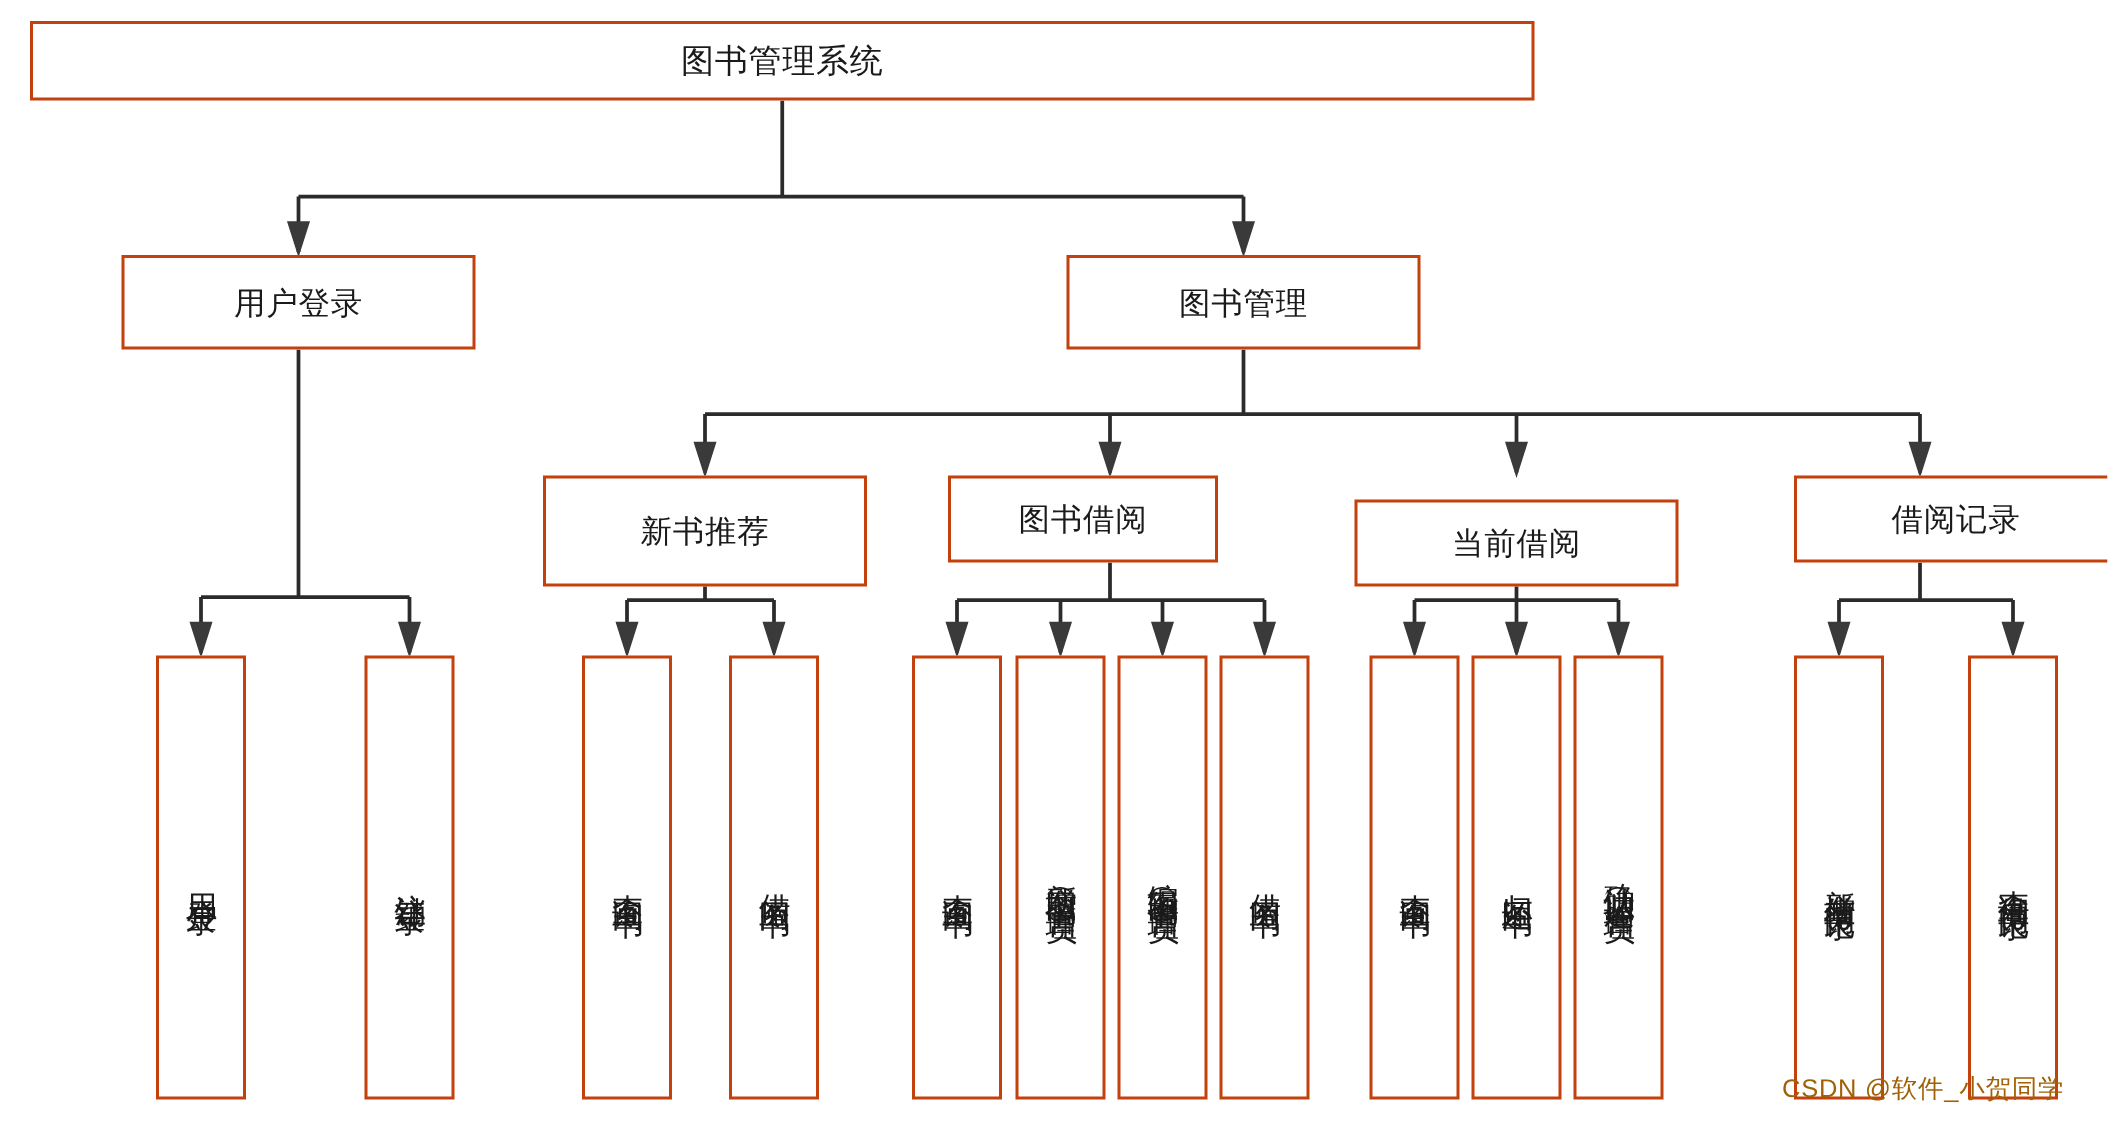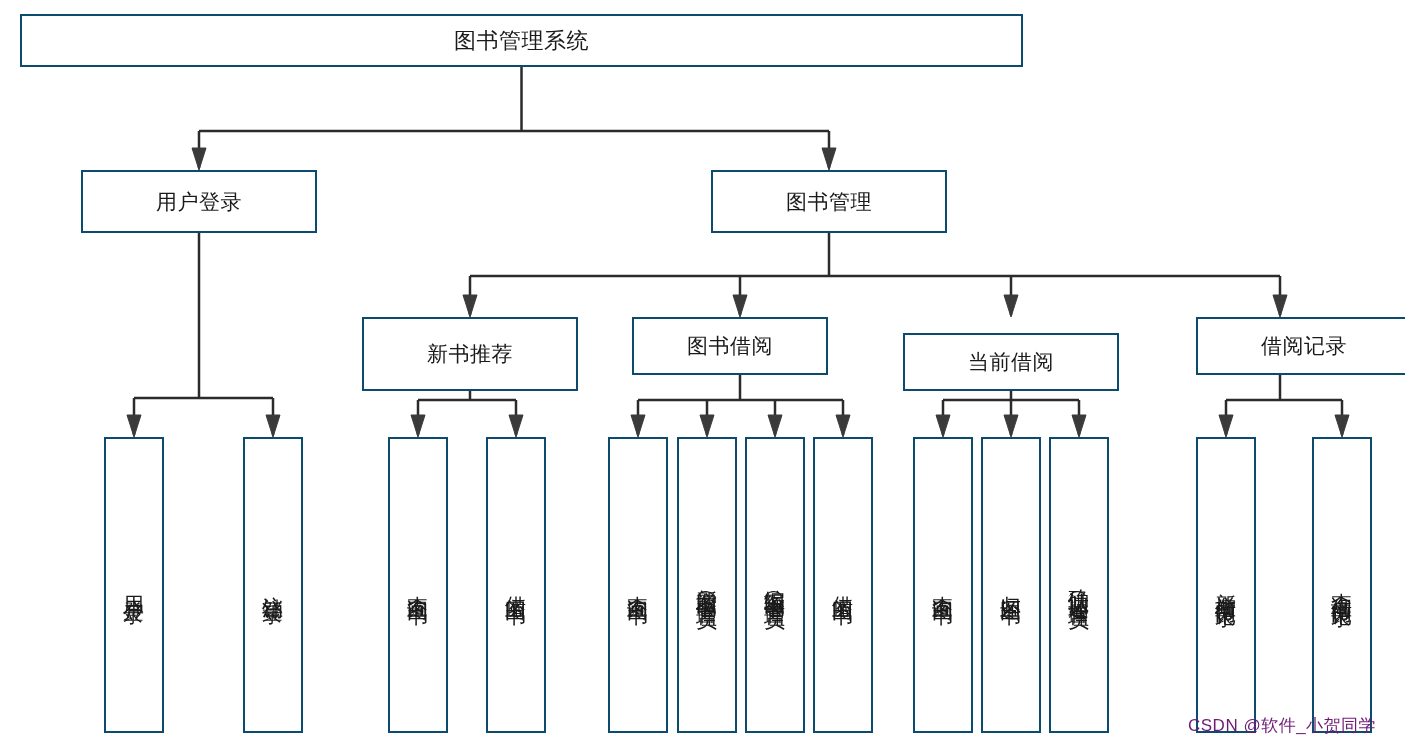--- a/index.html
+++ b/index.html
@@ -20,21 +20,21 @@
   #edges {
     position: absolute;
     left: 0;
     top: 0;
     width: 1405px;
     height: 747px;
   }
   .node {
     position: absolute;
     box-sizing: border-box;
-    border: 2px solid #0c4a6e;
+    border: 2px solid #c2410c;
     background: #ffffff;
     color: #1a1a1a;
     display: flex;
     align-items: center;
     justify-content: center;
     overflow: hidden;
   }
   .node-h {
     font-size: 21px;
     letter-spacing: 0.5px;
@@ -47,21 +47,21 @@
     writing-mode: vertical-rl;
     text-orientation: upright;
     font-size: 21px;
     line-height: 1;
     letter-spacing: 3px;
     white-space: nowrap;
   }
   .watermark {
     position: absolute;
     font-size: 17px;
-    color: #701a75;
+    color: #a16207;
     white-space: nowrap;
     letter-spacing: 0.5px;
     pointer-events: none;
   }
 </style>
 </head>
 <body>
 
 <div id="canvas">
   <svg id="edges" viewBox="0 0 1405 747">
@@ -116,21 +116,21 @@
       <line x1="1226" y1="400" x2="1226" y2="435" stroke="#2b2b2b" stroke-width="2.5"></line>
       <path d="M1219,415 L1233,415 L1226,437 Z" fill="#3a3a3a" stroke="#3a3a3a" stroke-width="1"></path>
       <line x1="1342" y1="400" x2="1342" y2="435" stroke="#2b2b2b" stroke-width="2.5"></line>
       <path d="M1335,415 L1349,415 L1342,437 Z" fill="#3a3a3a" stroke="#3a3a3a" stroke-width="1"></path>
     </svg>
   <div id="node-layer">
       <div class="node node-h node-root" style="left: 20px; top: 14px; width: 1003px; height: 53px;">图书管理系统</div>
       <div class="node node-h" style="left: 81px; top: 170px; width: 236px; height: 63px;">用户登录</div>
       <div class="node node-h" style="left: 711px; top: 170px; width: 236px; height: 63px; font-family: Liberation Serif, serif;">图书管理</div>
       <div class="node node-h" style="left: 362px; top: 317px; width: 216px; height: 74px;">新书推荐</div>
-      <div class="node node-h" style="left: 632px; top: 317px; width: 196px; height: 58px;">图书借阅</div>
+      <div class="node node-h" style="left: 632px; top: 317px; width: 180px; height: 58px;">图书借阅</div>
       <div class="node node-h" style="left: 903px; top: 333px; width: 216px; height: 58px;">当前借阅</div>
       <div class="node node-h" style="left: 1196px; top: 317px; width: 216px; height: 58px;">借阅记录</div>
       <div class="node node-v" style="left: 104px; top: 437px; width: 60px; height: 296px;">用户登录</div>
       <div class="node node-v" style="left: 243px; top: 437px; width: 60px; height: 296px;">注销登录</div>
       <div class="node node-v" style="left: 388px; top: 437px; width: 60px; height: 296px;">查询图书</div>
       <div class="node node-v" style="left: 486px; top: 437px; width: 60px; height: 296px;">借阅图书</div>
       <div class="node node-v" style="left: 608px; top: 437px; width: 60px; height: 296px;">查询图书</div>
       <div class="node node-v" style="left: 677px; top: 437px; width: 60px; height: 296px;">新增图书（管理员）</div>
       <div class="node node-v" style="left: 745px; top: 437px; width: 60px; height: 296px;">编辑图书（管理员）</div>
       <div class="node node-v" style="left: 813px; top: 437px; width: 60px; height: 296px;">借阅图书</div>

